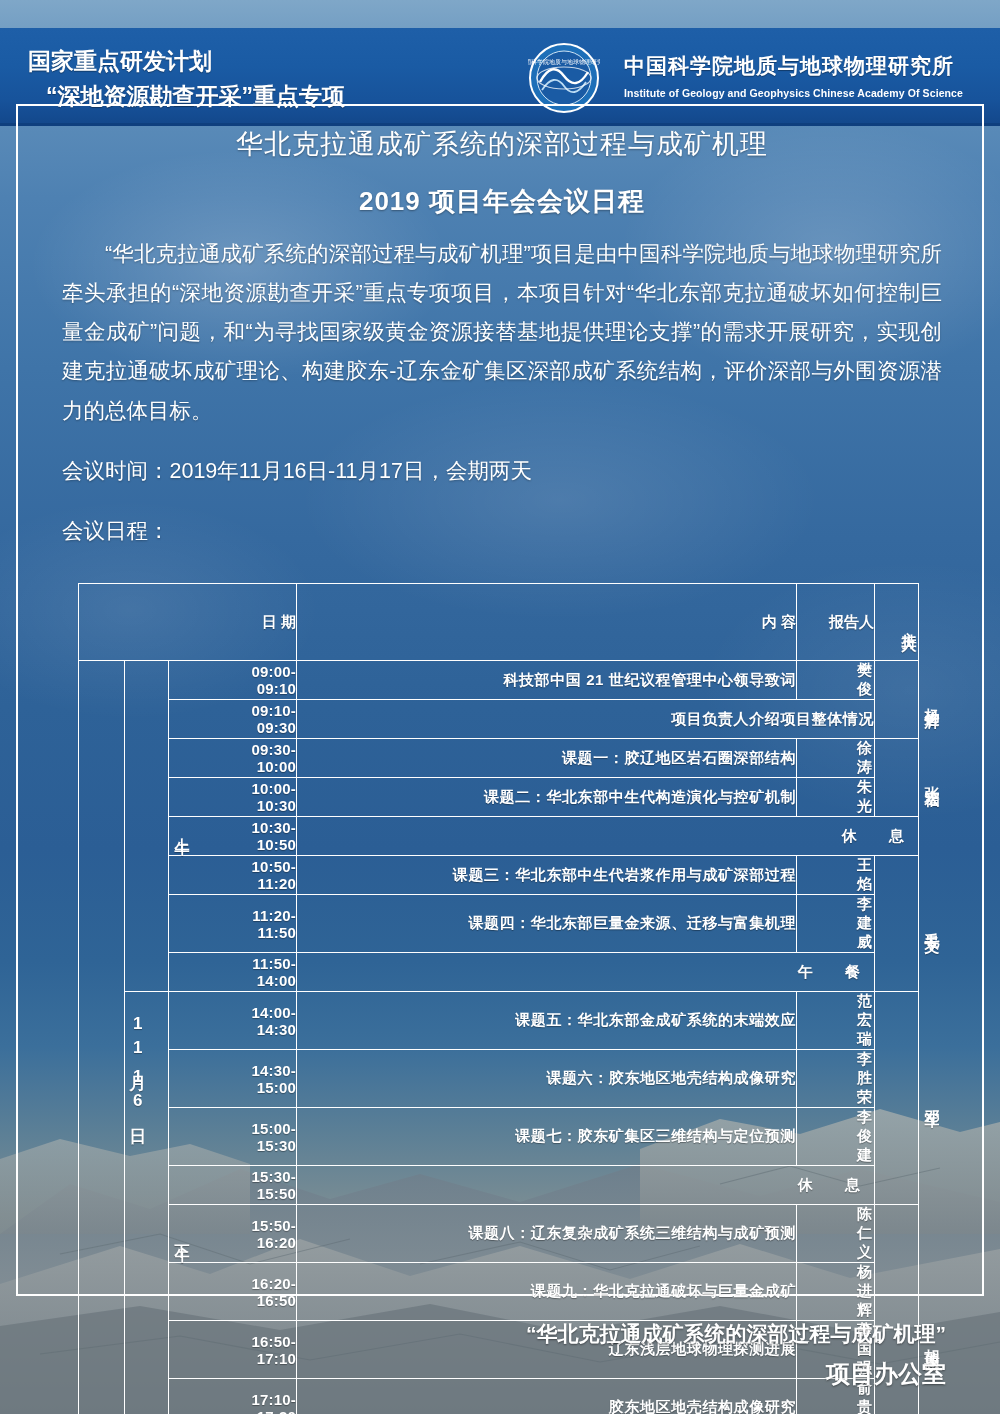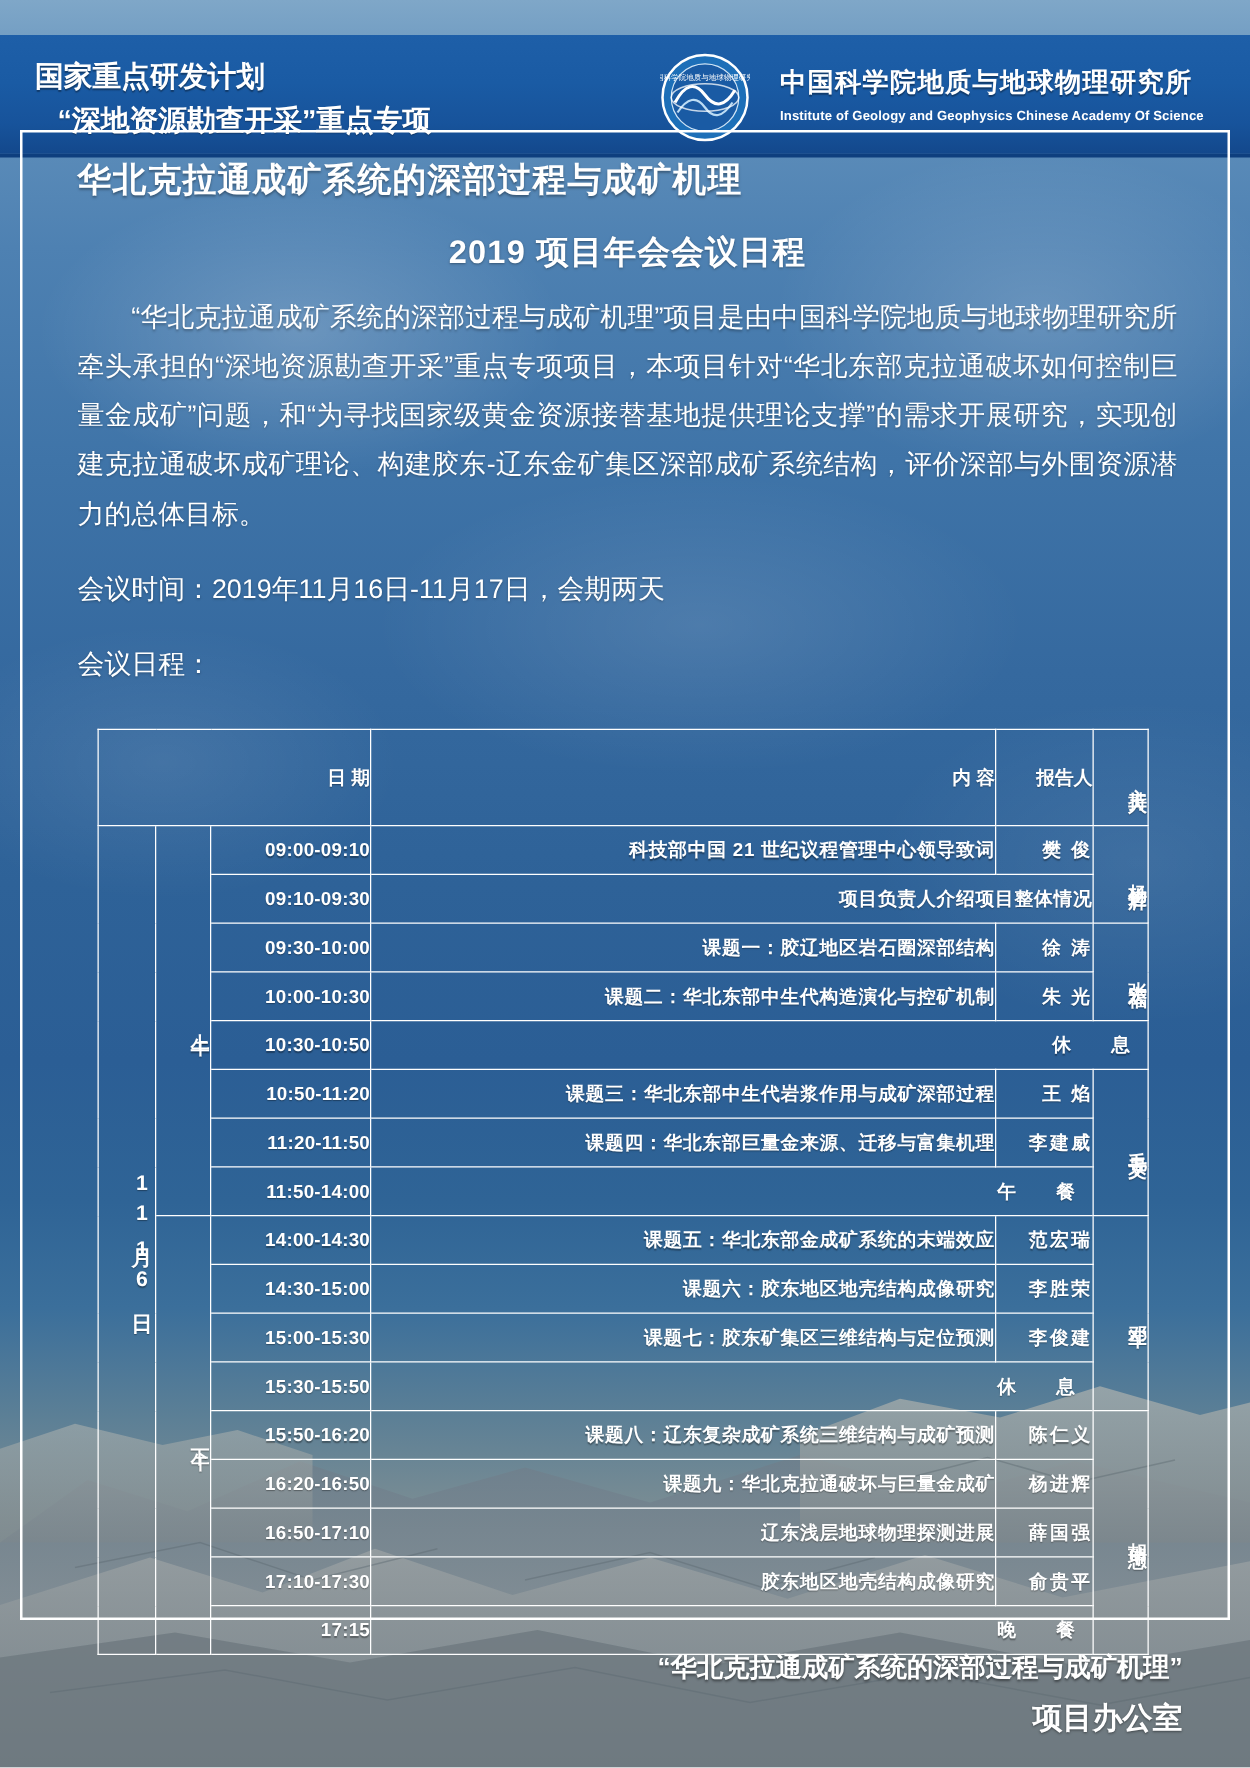--- a/index.html
+++ b/index.html
@@ -114,22 +114,23 @@
 
   
   .content {
     position: absolute;
     left: 62px;
     top: 126px;
     width: 880px;
     color: #ffffff;
   }
   .title1 {
+    text-align: center;
     font-size: 27px;
-    font-weight: bold;
+    font-weight: normal;
     letter-spacing: 1px;
     text-shadow: 0 1px 2px rgba(0,0,0,0.35);
   }
   .title2 {
     text-align: center;
     font-size: 26px;
     font-weight: bold;
     margin-top: 22px;
     letter-spacing: 1px;
     text-shadow: 0 1px 2px rgba(0,0,0,0.35);
@@ -195,21 +196,21 @@
     text-orientation: upright;
     letter-spacing: 3px;
     line-height: 1.2;
     display: inline-block;
     font-size: 15px;
   }
   td.time { font-size: 14.5px; letter-spacing: 0.2px; }
   td.body { font-size: 16px; letter-spacing: 0.6px; }
   td.speak { font-size: 16px; letter-spacing: 2px; }
   td.break { font-size: 16px; letter-spacing: 14px; }
-  tr.row td { height: 38px; }
+  tr.row td { height: 38px; padding-left: 48px; }
 
   
   .footer {
     position: absolute;
     right: 54px;
     top: 1320px;
     text-align: right;
     color: #ffffff;
     font-weight: bold;
     text-shadow: 0 1px 2px rgba(0,0,0,0.45);

